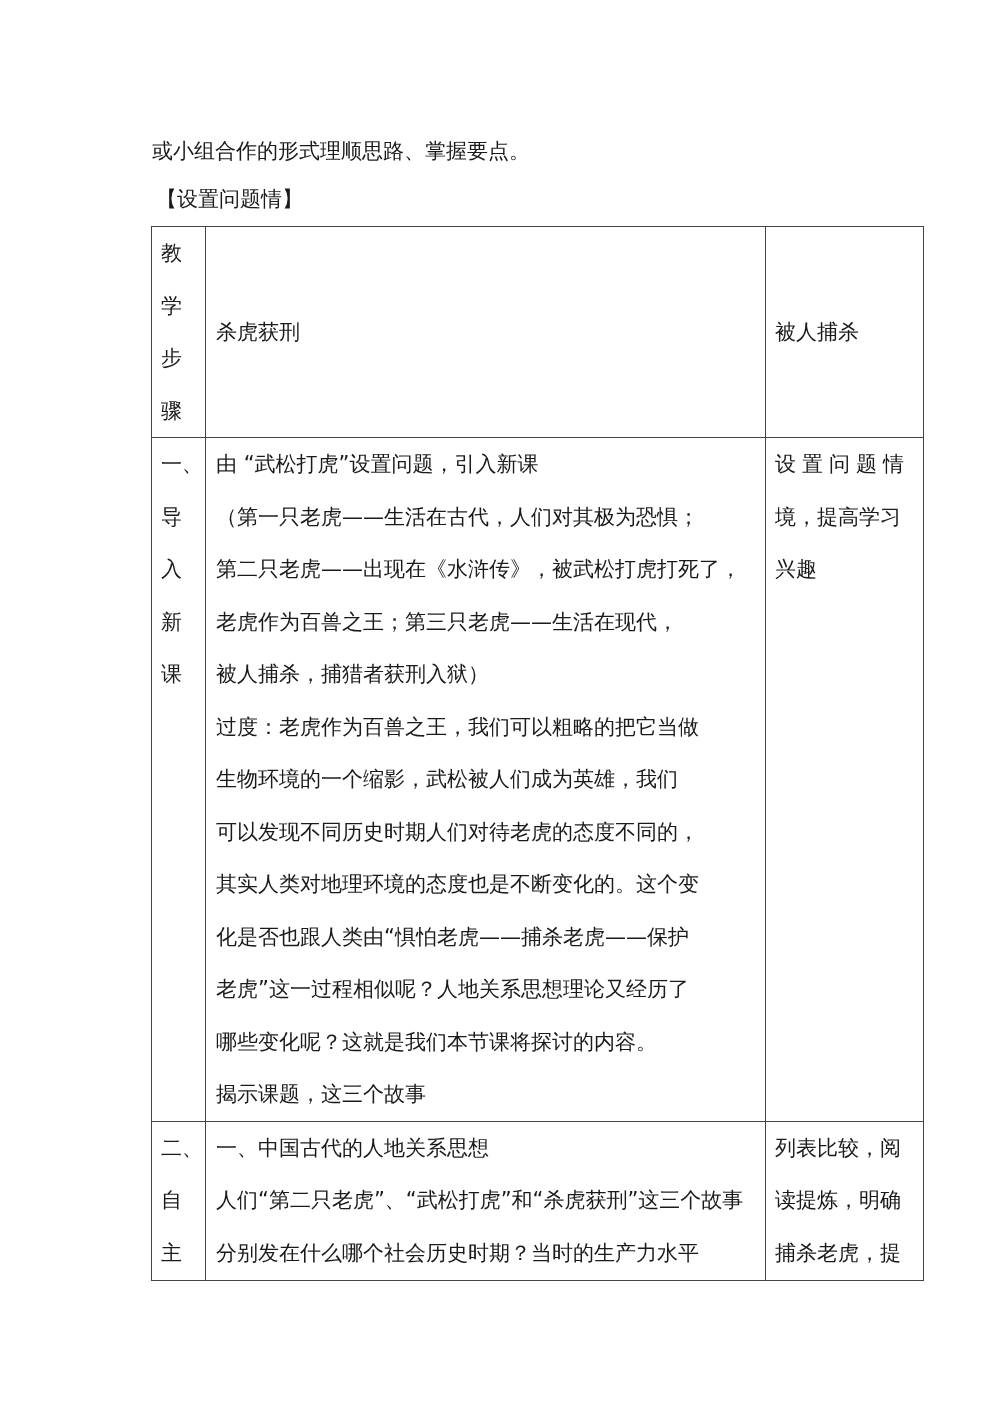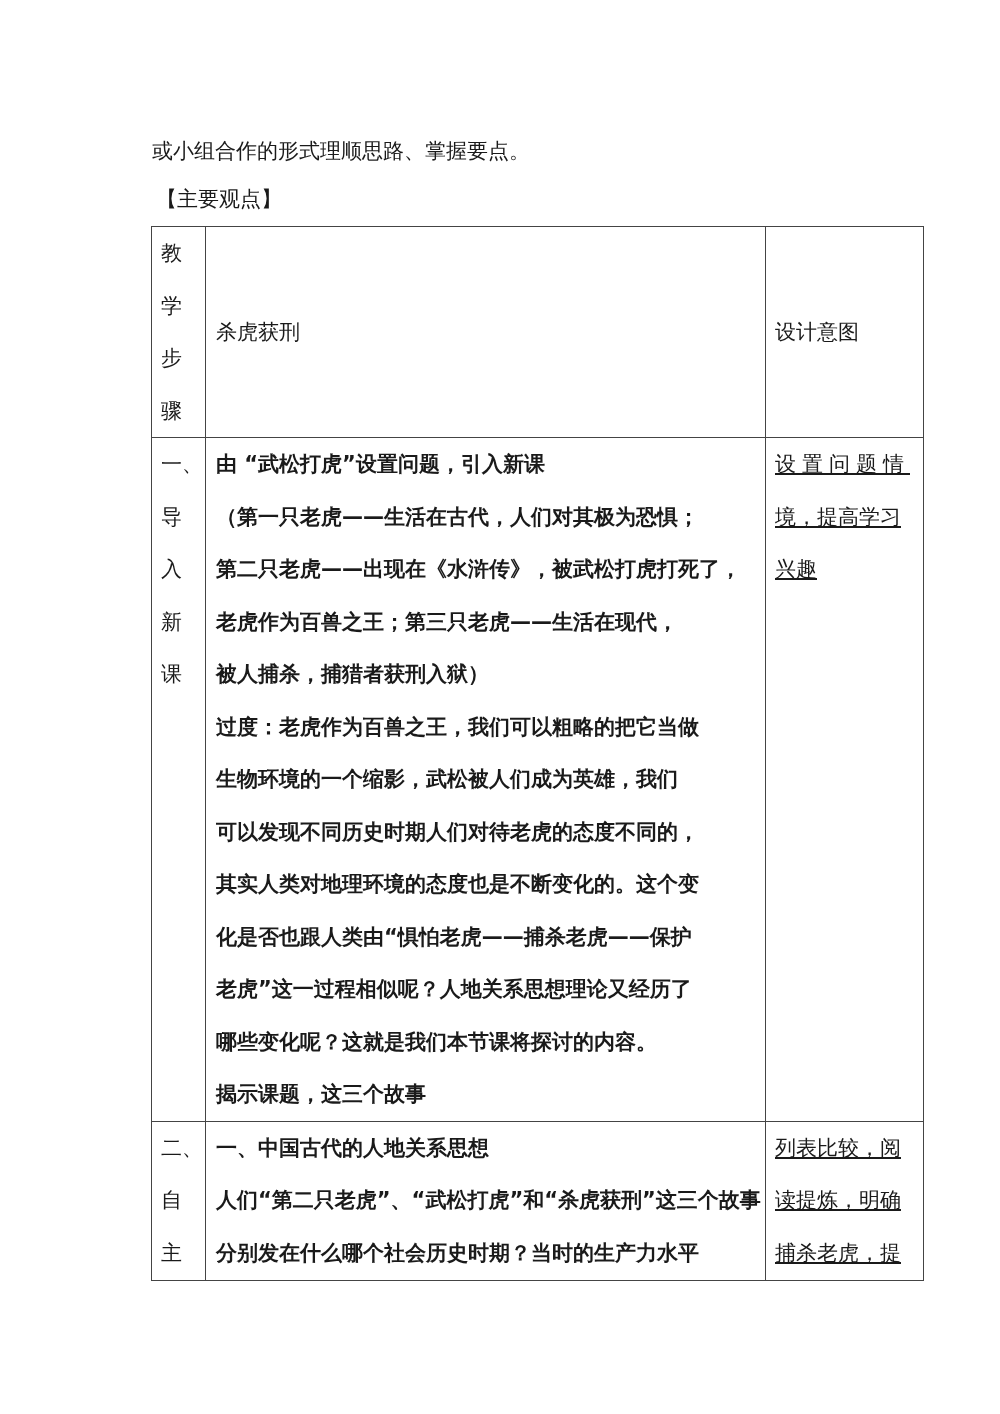--- a/index.html
+++ b/index.html
@@ -7,53 +7,53 @@
          font-family: "DejaVu Sans", "Liberation Sans", sans-serif; color: #1a1a1a; }
   .para { position: absolute; left: 152px; font-size: 21px; line-height: 28px; white-space: nowrap; }
   #p1 { top: 137px; }
   #p2 { top: 185px; left: 156px; }
   table.lesson { position: absolute; left: 151px; top: 226px; width: 772px;
                  border-collapse: collapse; table-layout: fixed; }
   table.lesson td { border: 1.5px solid #444; vertical-align: top; padding: 0; font-size: 21px; }
   col.c1 { width: 54px; } col.c2 { width: 560px; } col.c3 { width: 158px; }
   .line { height: 52.5px; line-height: 52px; white-space: nowrap; overflow: hidden; }
   .step .line { text-align: left; padding-left: 9px; }
-  .act .line { padding-left: 10px; font-weight: bold; }
-  .intent .line { padding-left: 9px; text-decoration: underline; }
+  .act .line { padding-left: 10px; }
+  .intent .line { padding-left: 9px; }
   .intent .line.just { letter-spacing: 6px; }
   .hdr-mid { display: flex; align-items: center; height: 210px; padding-left: 10px; }
   tr.head td { height: 210px; }
   tr.row1 td { height: 680px; }
   tr.row2 td { height: 158px; }
 </style>
 </head>
 <body>
 
 <div id="p1" class="para">或小组合作的形式理顺思路、掌握要点。</div>
-<div id="p2" class="para">【主要观点】</div>
+<div id="p2" class="para">【设置问题情】</div>
 
 <table class="lesson">
   <colgroup>
       <col class="c1">
       <col class="c2">
       <col class="c3">
     </colgroup>
   <tbody>
       <tr class="head">
     <td class="step">
       <div class="line">教</div>
       <div class="line">学</div>
       <div class="line">步</div>
       <div class="line">骤</div>
     </td>
     <td>
       <div class="hdr-mid">杀虎获刑</div>
     </td>
     <td>
-      <div class="hdr-mid" style="padding-left:9px">设计意图</div>
+      <div class="hdr-mid" style="padding-left:9px">被人捕杀</div>
     </td>
   </tr>
 
   <tr class="row1">
     <td class="step">
       <div class="line">一、</div>
       <div class="line">导</div>
       <div class="line">入</div>
       <div class="line">新</div>
       <div class="line">课</div>

